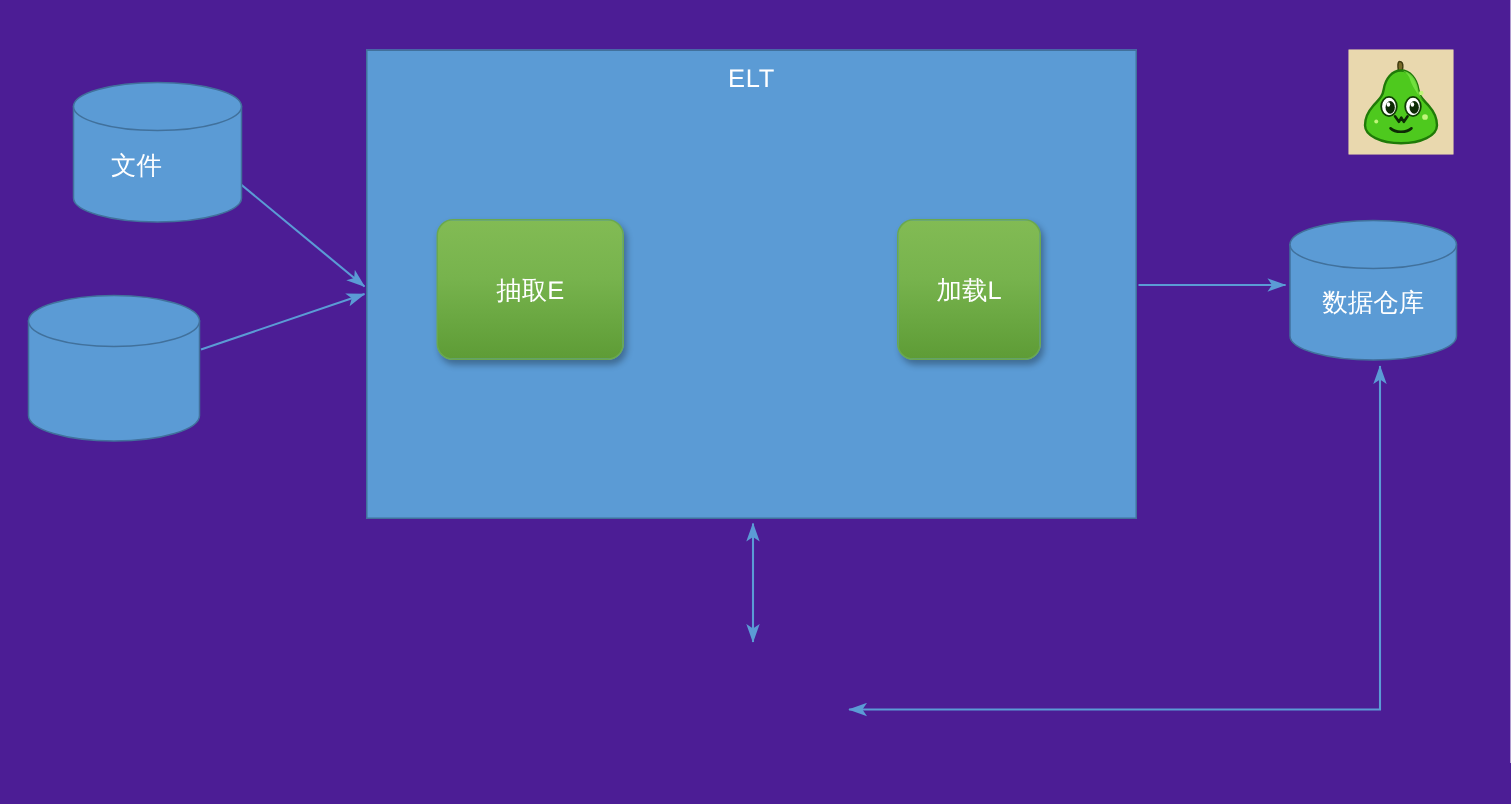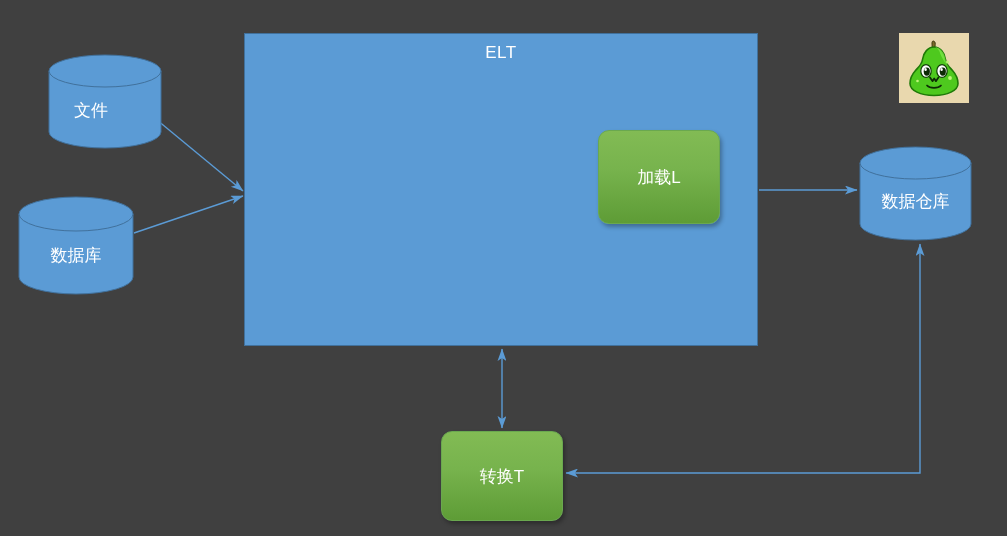--- a/index.html
+++ b/index.html
@@ -8,21 +8,21 @@
     padding: 0;
     background: #ffffff;
   }
   body {
     font-family: "Liberation Sans", "DejaVu Sans", sans-serif;
   }
   #canvas {
     position: relative;
     width: 1007px;
     height: 536px;
-    background: #404040;
+    background: #4c1d95;
     overflow: hidden;
   }
 
   
   #connectors {
     position: absolute;
     left: 0;
     top: 0;
     width: 1007px;
     height: 536px;
@@ -63,21 +63,21 @@
     align-items: center;
     justify-content: center;
     box-sizing: border-box;
   }
   .proc-label {
     color: #ffffff;
     font-size: 17px;
     white-space: nowrap;
   }
   #proc-extract { left: 291px; top: 146px; width: 125px; height: 94px; }
-  #proc-load    { left: 598px; top: 130px; width: 122px; height: 94px; text-align: center; }
+  #proc-load    { left: 598px; top: 146px; width: 96px; height: 94px; text-align: center; }
   #proc-transform { left: 441px; top: 431px; width: 122px; height: 90px; }
 
   
   .cyl {
     position: absolute;
   }
   .cyl svg { display: block; overflow: visible; }
   .cyl-label {
     position: absolute;
     left: 0;
@@ -139,43 +139,42 @@
 
     <g>
       <path d="M 566 473 L 920 473 L 920 244" fill="none" stroke="#5b9bd5" stroke-width="1.4" marker-start="url(#arrowStart)" marker-end="url(#arrowEnd)"></path>
     </g>
   </svg>
 
   <div class="elt-box">
     <div class="elt-title">ELT</div>
   </div>
 
+  <div class="proc-box" id="proc-extract">
+    <span class="proc-label">抽取E</span>
+  </div>
 
   <div class="proc-box" id="proc-load">
     <span class="proc-label">加载L</span>
   </div>
 
-  <div class="proc-box" id="proc-transform">
-    <span class="proc-label">转换T</span>
-  </div>
 
   <div class="cyl" id="cyl-file">
     <svg width="114" height="95" viewBox="0 0 114 95">
       <path d="M1,17 L1,78 A56,16 0 0 0 113,78 L113,17 Z" fill="#5b9bd5" stroke="#41719c" stroke-width="1"></path>
       <ellipse cx="57" cy="17" rx="56" ry="16" fill="#5b9bd5" stroke="#41719c" stroke-width="1"></ellipse>
     </svg>
     <div class="cyl-label">文件</div>
   </div>
 
   <div class="cyl" id="cyl-database">
     <svg width="116" height="100" viewBox="0 0 116 100">
       <path d="M1,18 L1,81 A57,17 0 0 0 115,81 L115,18 Z" fill="#5b9bd5" stroke="#41719c" stroke-width="1"></path>
       <ellipse cx="58" cy="18" rx="57" ry="17" fill="#5b9bd5" stroke="#41719c" stroke-width="1"></ellipse>
     </svg>
-    <div class="cyl-label">数据库</div>
   </div>
 
   <div class="cyl" id="cyl-warehouse">
     <svg width="113" height="95" viewBox="0 0 113 95">
       <path d="M1,17 L1,78 A55.5,16 0 0 0 112,78 L112,17 Z" fill="#5b9bd5" stroke="#41719c" stroke-width="1"></path>
       <ellipse cx="56.5" cy="17" rx="55.5" ry="16" fill="#5b9bd5" stroke="#41719c" stroke-width="1"></ellipse>
     </svg>
     <div class="cyl-label">数据仓库</div>
   </div>
 

